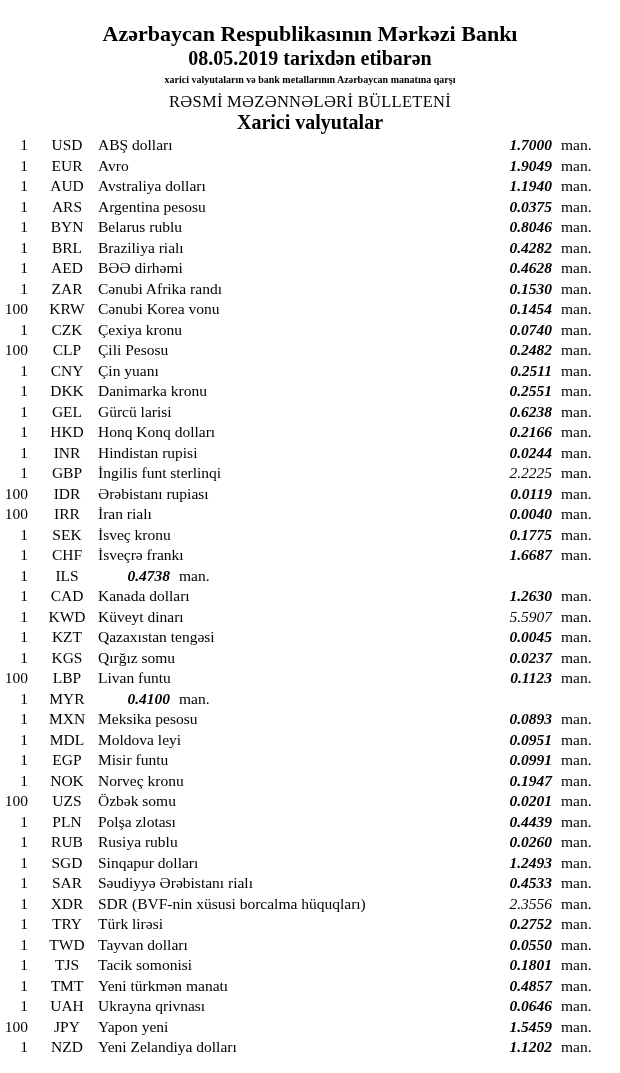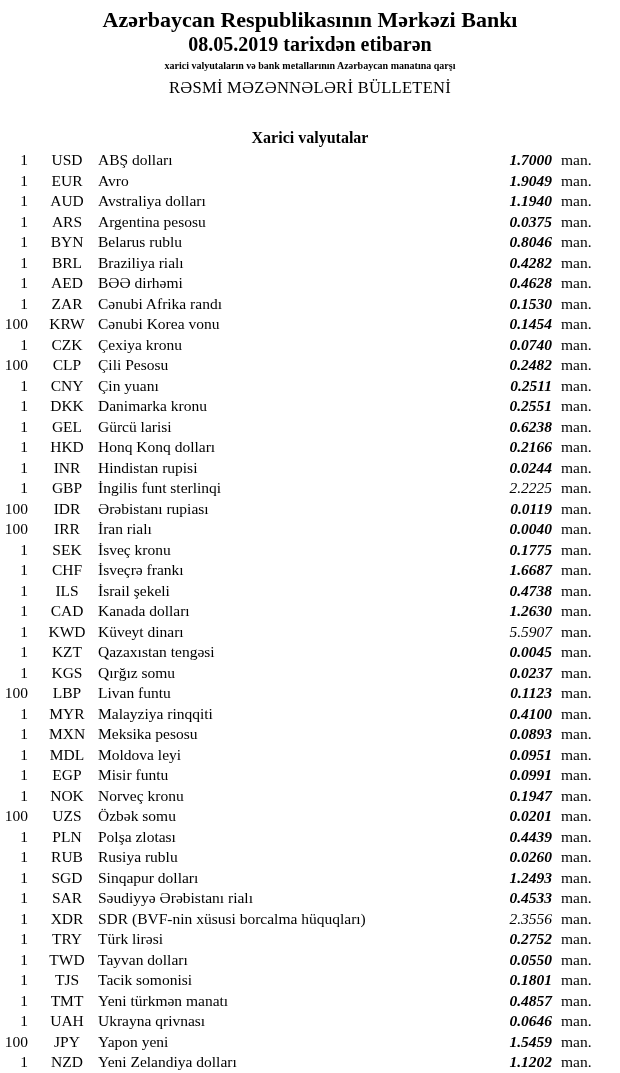--- a/index.html
+++ b/index.html
@@ -4,43 +4,43 @@
 <style>
   * { box-sizing: border-box; margin: 0; padding: 0; }
   html, body {
     width: 620px;
     height: 1073px;
     background: #ffffff;
     color: #000000;
     font-family: "Liberation Serif", "DejaVu Serif", serif;
     overflow: hidden;
   }
-  .doc { width: 620px; padding-top: 6px; }
+  .doc { width: 620px; padding-top: 20px; }
 
   .hdr-title {
     text-align: center; font-weight: bold;
     font-size: 22px; line-height: 28px;
   }
   .hdr-line2 {
     text-align: center; font-weight: bold;
     font-size: 20px; line-height: 21px;
   }
   .hdr-line3 {
     text-align: center; font-weight: bold;
     font-size: 10px; line-height: 21px;
   }
   .hdr-line4 {
     text-align: center; font-weight: normal;
     font-size: 16.5px; line-height: 23px;
     letter-spacing: 0.3px;
   }
   .section-title {
     text-align: center; font-weight: bold;
-    font-size: 16px; line-height: 19px;
-    margin-top: 29px; margin-bottom: 3px;
+    font-size: 20px; line-height: 19px;
+    margin-bottom: 3px;
   }
 
   .table { width: 620px; padding-right: 8px; }
   .row {
     display: flex;
     align-items: baseline;
     height: 20.5px;
     line-height: 20.5px;
     font-size: 15.5px;
     white-space: nowrap;
@@ -208,21 +208,20 @@
       <div class="row">
         <span class="cell qty">1</span>
         <span class="cell code">CHF</span>
         <span class="cell name">İsveçrə frankı</span>
         <span class="cell rate">1.6687</span>
         <span class="cell unit">man.</span>
       </div>
       <div class="row">
         <span class="cell qty">1</span>
         <span class="cell code">ILS</span>
-        <span class="cell name">İsrail şekeli</span>
         <span class="cell rate">0.4738</span>
         <span class="cell unit">man.</span>
       </div>
       <div class="row">
         <span class="cell qty">1</span>
         <span class="cell code">CAD</span>
         <span class="cell name">Kanada dolları</span>
         <span class="cell rate">1.2630</span>
         <span class="cell unit">man.</span>
       </div>
@@ -250,21 +249,20 @@
       <div class="row">
         <span class="cell qty">100</span>
         <span class="cell code">LBP</span>
         <span class="cell name">Livan funtu</span>
         <span class="cell rate">0.1123</span>
         <span class="cell unit">man.</span>
       </div>
       <div class="row">
         <span class="cell qty">1</span>
         <span class="cell code">MYR</span>
-        <span class="cell name">Malayziya rinqqiti</span>
         <span class="cell rate">0.4100</span>
         <span class="cell unit">man.</span>
       </div>
       <div class="row">
         <span class="cell qty">1</span>
         <span class="cell code">MXN</span>
         <span class="cell name">Meksika pesosu</span>
         <span class="cell rate">0.0893</span>
         <span class="cell unit">man.</span>
       </div>

